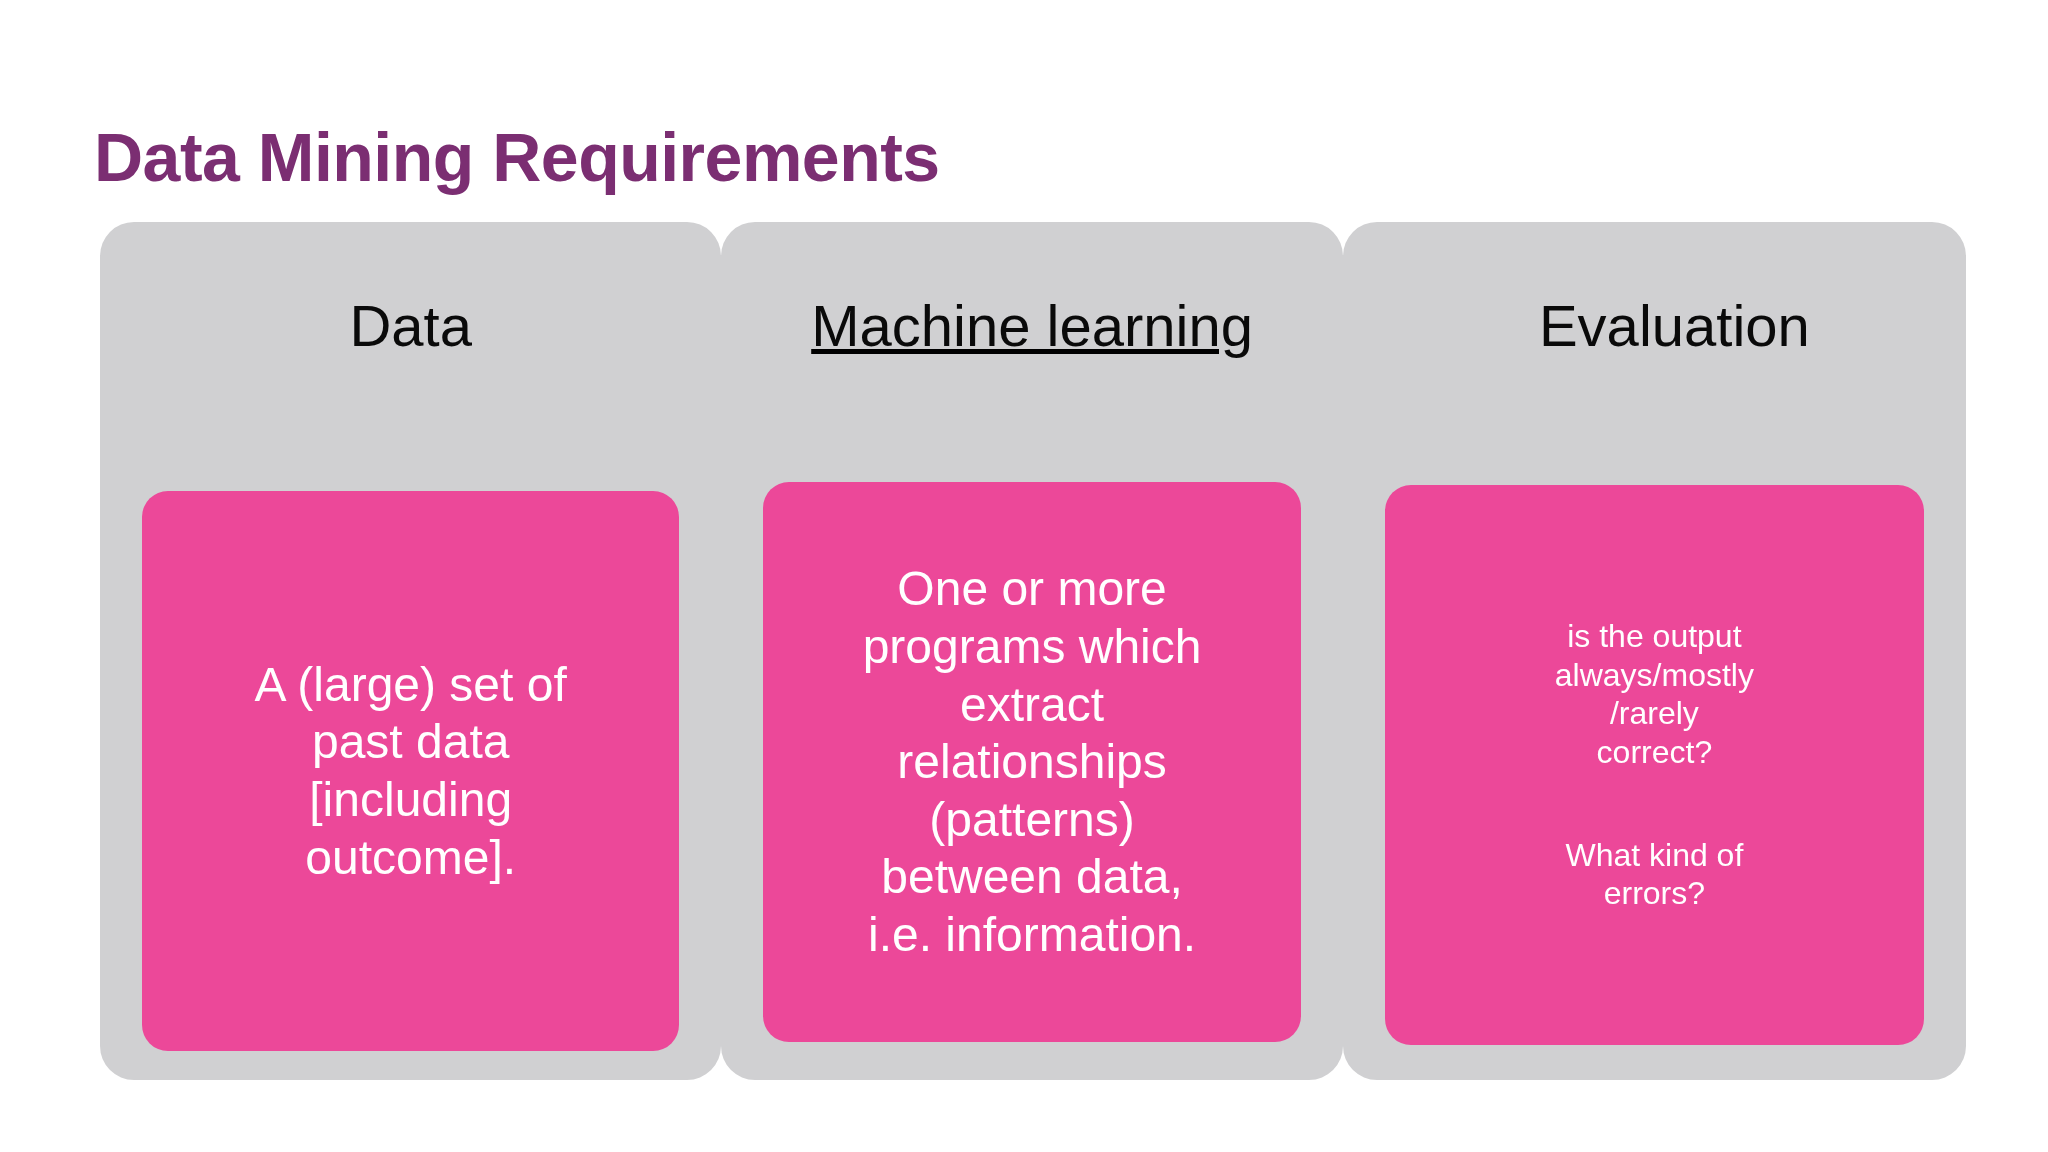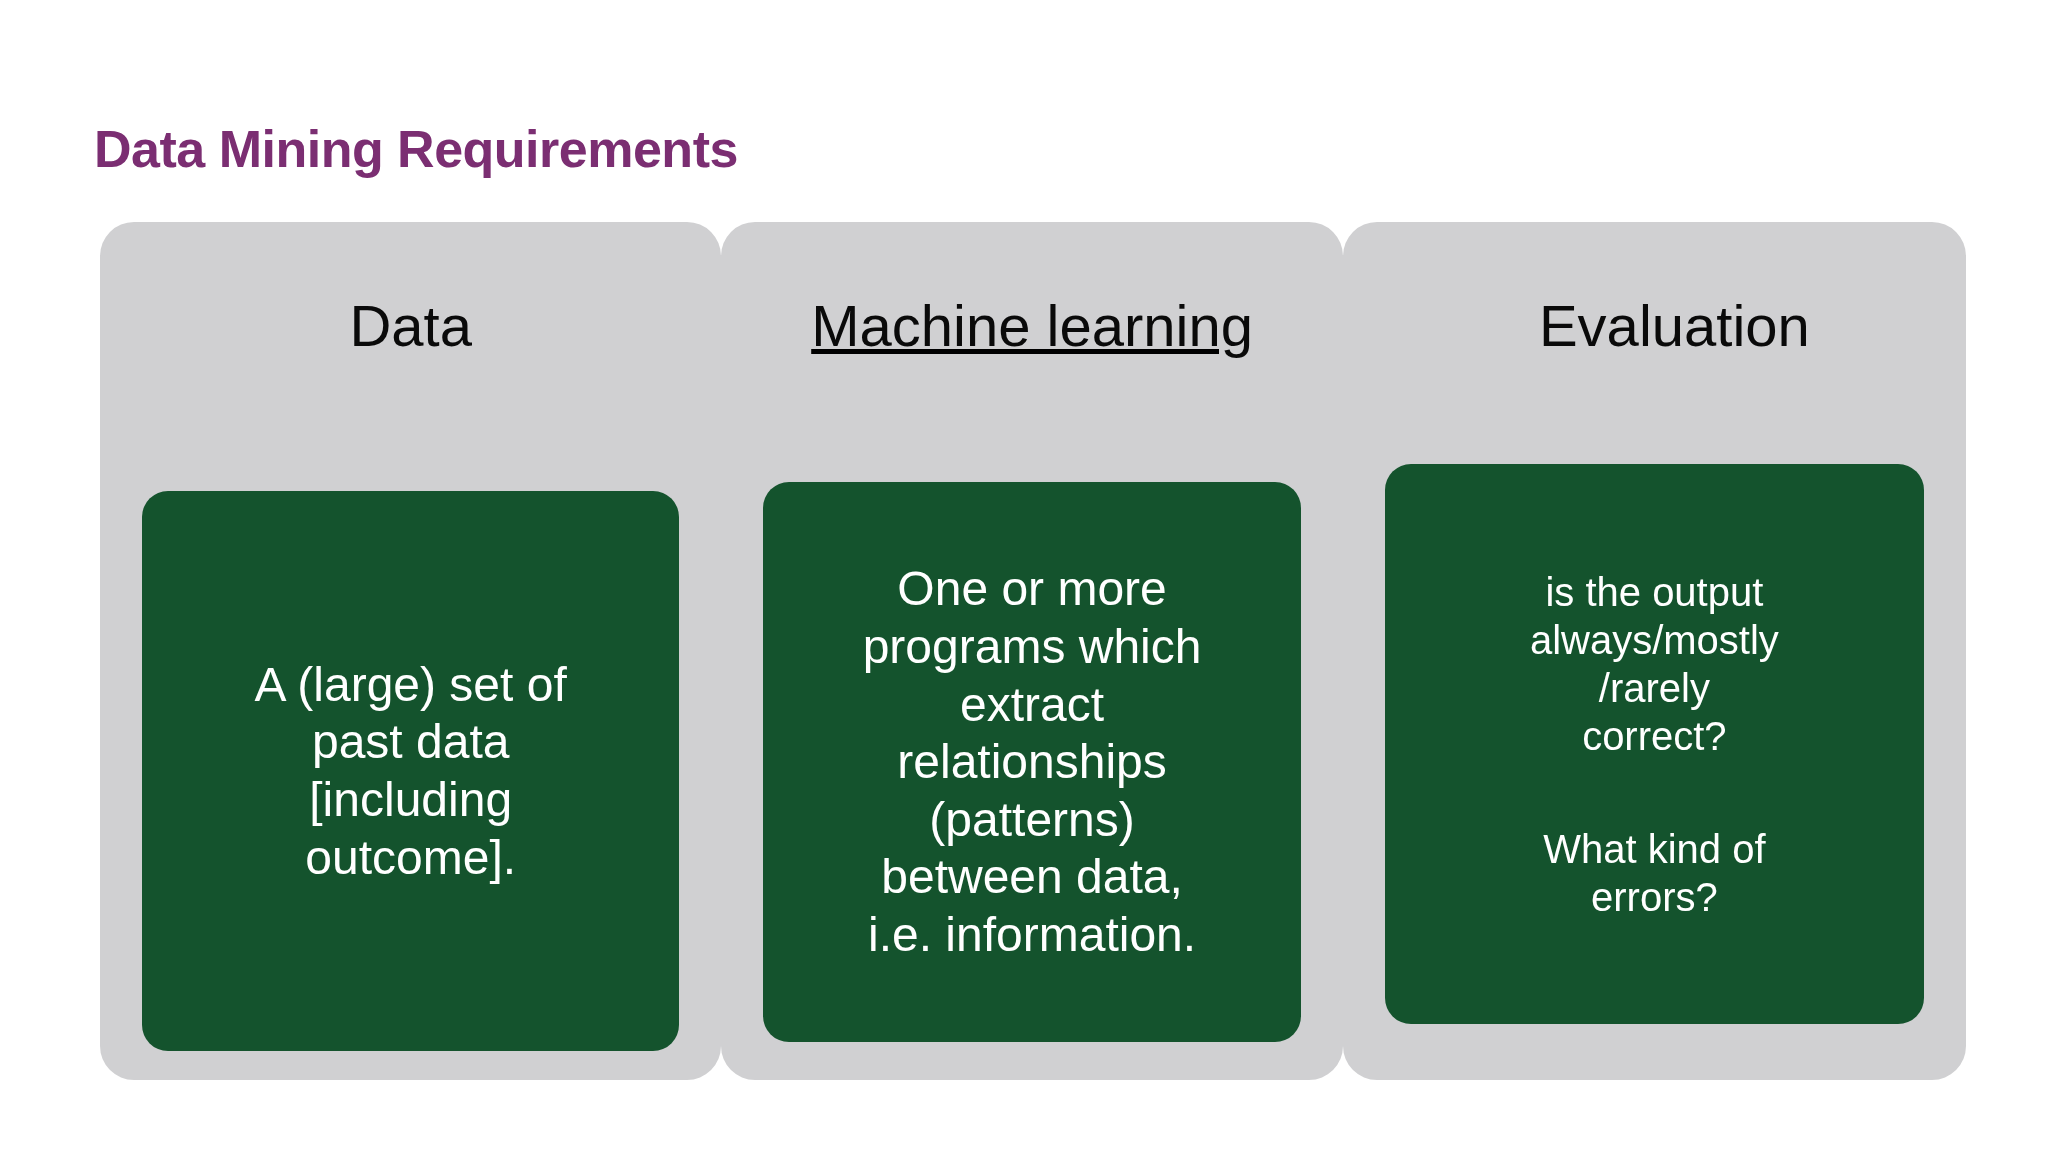--- a/index.html
+++ b/index.html
@@ -17,21 +17,21 @@
   .slide {
     position: relative;
     width: 2048px;
     height: 1152px;
     background: #ffffff;
   }
   .slide-title {
     position: absolute;
     left: 94px;
     top: 122px;
-    font-size: 52px;
+    font-size: 68px;
     font-weight: bold;
     color: #7B2E72;
     letter-spacing: -0.5px;
     white-space: nowrap;
     line-height: 1.05;
   }
   .columns {
     position: absolute;
     left: 100px;
     top: 222px;
@@ -60,21 +60,21 @@
     color: #0a0a0a;
     line-height: 1.1;
     text-align: center;
     font-weight: normal;
     white-space: nowrap;
   }
   .inner-box {
     position: absolute;
     left: 42px;
     right: 42px;
-    background: #14532d;
+    background: #ec4899;
     border-radius: 26px;
     color: #ffffff;
     display: flex;
     flex-direction: column;
     justify-content: center;
     align-items: flex-start;
     text-align: center;
     box-sizing: border-box;
     padding: 16px 18px;
   }
@@ -85,23 +85,23 @@
     line-height: 1.2;
     margin-top: 9px;
   }
   .box-2 {
     top: 260px;
     height: 560px;
     font-size: 48px;
     line-height: 1.2;
   }
   .box-3 {
-    top: 242px;
+    top: 263px;
     height: 560px;
-    font-size: 40px;
+    font-size: 32px;
     line-height: 1.2;
     gap: 41px;
   }
   .box-para {
     margin: 0;
     padding: 0;
     width: 100%;
   }
   .box-para + .box-para {
     margin-top: 24px;

